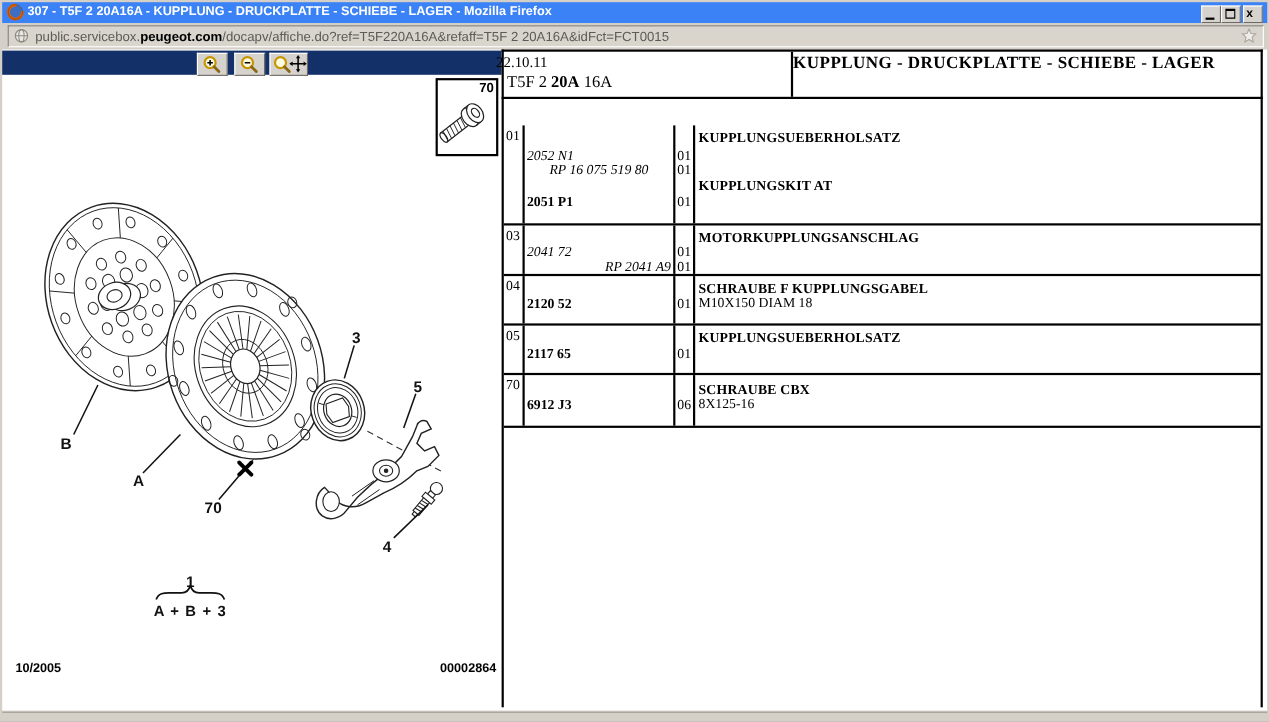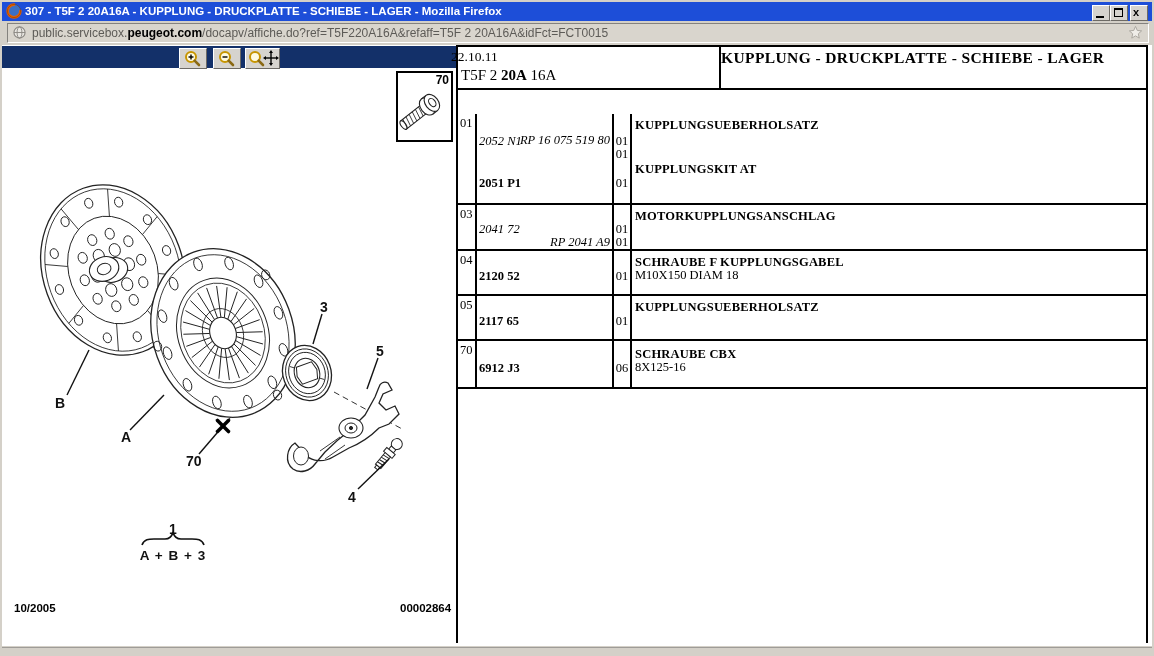--- a/index.html
+++ b/index.html
@@ -1,20 +1,20 @@
 <!DOCTYPE html>
 <html><head>
 <meta charset="utf-8">
 <style>
   html,body{margin:0;padding:0;}
   body{width:1154px;height:656px;overflow:hidden;background:#808080;}
   #window{position:relative;width:1154px;height:656px;background:#d4d0c8;
           font-family:"Liberation Sans","DejaVu Sans",sans-serif;}
   
-  #titlebar{position:absolute;left:2px;top:2px;width:1150px;height:19px;background:#1d4ed8;}
+  #titlebar{position:absolute;left:2px;top:2px;width:1150px;height:19px;background:#3b82f6;}
   #titlebar .ttext{position:absolute;left:23px;top:3px;color:#fff;font-size:11.5px;font-weight:bold;white-space:nowrap;}
   #fficon{position:absolute;left:4px;top:1px;width:16px;height:16px;}
   .winbtn{position:absolute;top:3px;width:16px;height:14px;background:#d6d3ce;
           border:1px solid;border-color:#fff #6d6a65 #6d6a65 #fff;}
   #btn-min{right:42px;} #btn-max{right:24px;} #btn-close{right:4px;}
   #btn-min i{position:absolute;left:3px;bottom:2px;width:8px;height:2px;background:#000;}
   #btn-max i{position:absolute;left:3px;top:2px;width:7px;height:6px;border:1px solid #000;border-top-width:2px;}
   #btn-close i{position:absolute;left:2px;top:0px;font-style:normal;font-size:11px;font-weight:bold;color:#000;line-height:13px;}
   
   #addrstrip{position:absolute;left:2px;top:21px;width:1150px;height:23px;background:#d4d0c8;}
@@ -356,21 +356,21 @@
 
   <div id="ptable">
 
     <div class="trow" style="height:89px;">
       <div class="v1"></div>
         <div class="v2"></div>
         <div class="v3"></div>
       <span class="cell idx">01</span>
       <span class="cell pline it" style="top:20px;">2052 N1</span>
       <span class="cell qty" style="top:20px;">01</span>
-      <span class="cell pline it pright" style="top:19px;">RP 16 075 519 80</span>
+      <span class="cell pline it pright" style="top:33px;text-align:center;">RP 16 075 519 80</span>
       <span class="cell qty" style="top:33px;">01</span>
       <span class="cell pline bd" style="top:62px;">2051 P1</span>
       <span class="cell qty" style="top:62px;">01</span>
       <span class="cell desc" style="top:4px;">KUPPLUNGSUEBERHOLSATZ</span>
       <span class="cell desc" style="top:48px;">KUPPLUNGSKIT AT</span>
     </div>
 
     <div class="trow" style="height:44px;">
       <div class="v1"></div>
         <div class="v2"></div>

